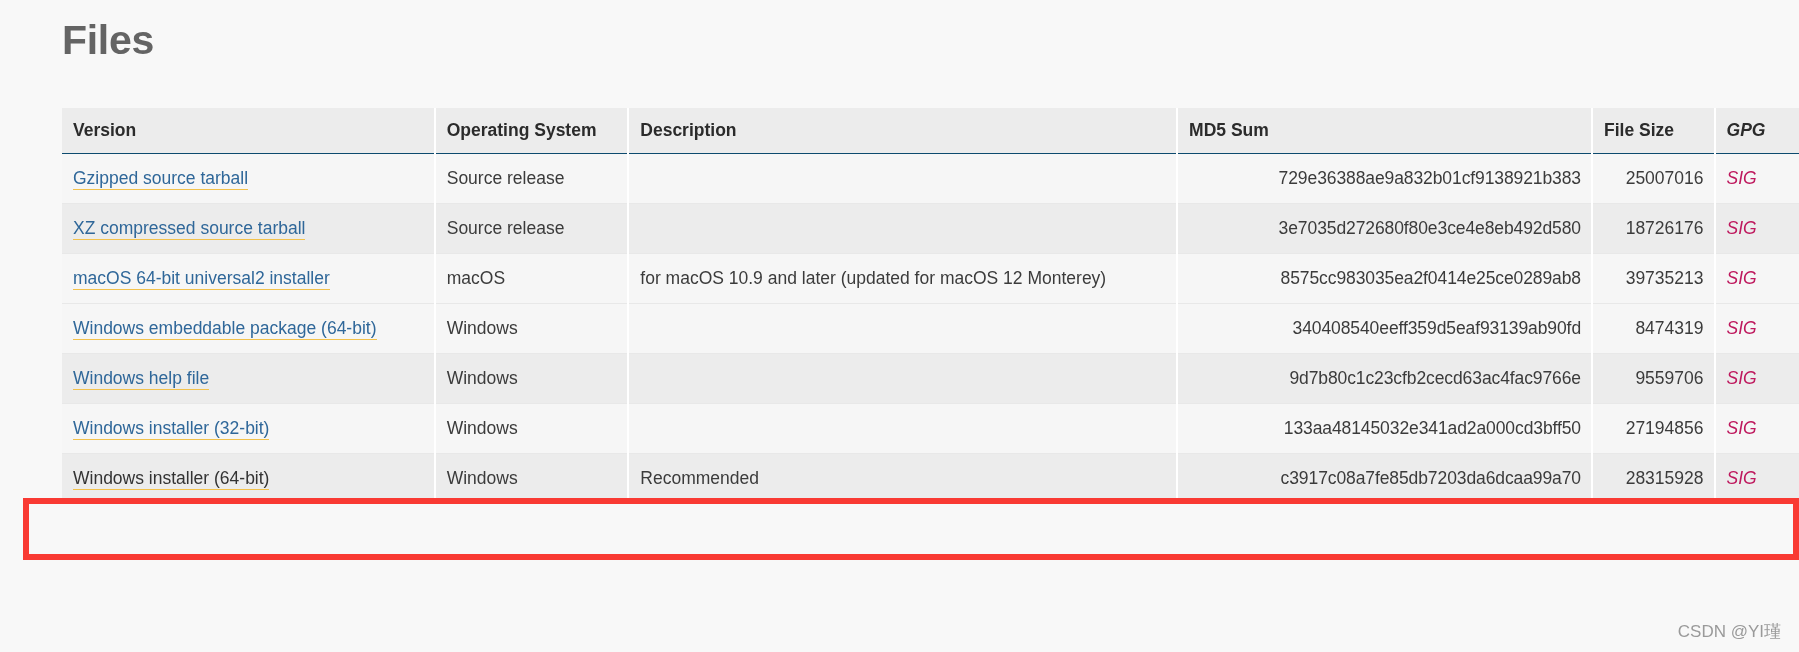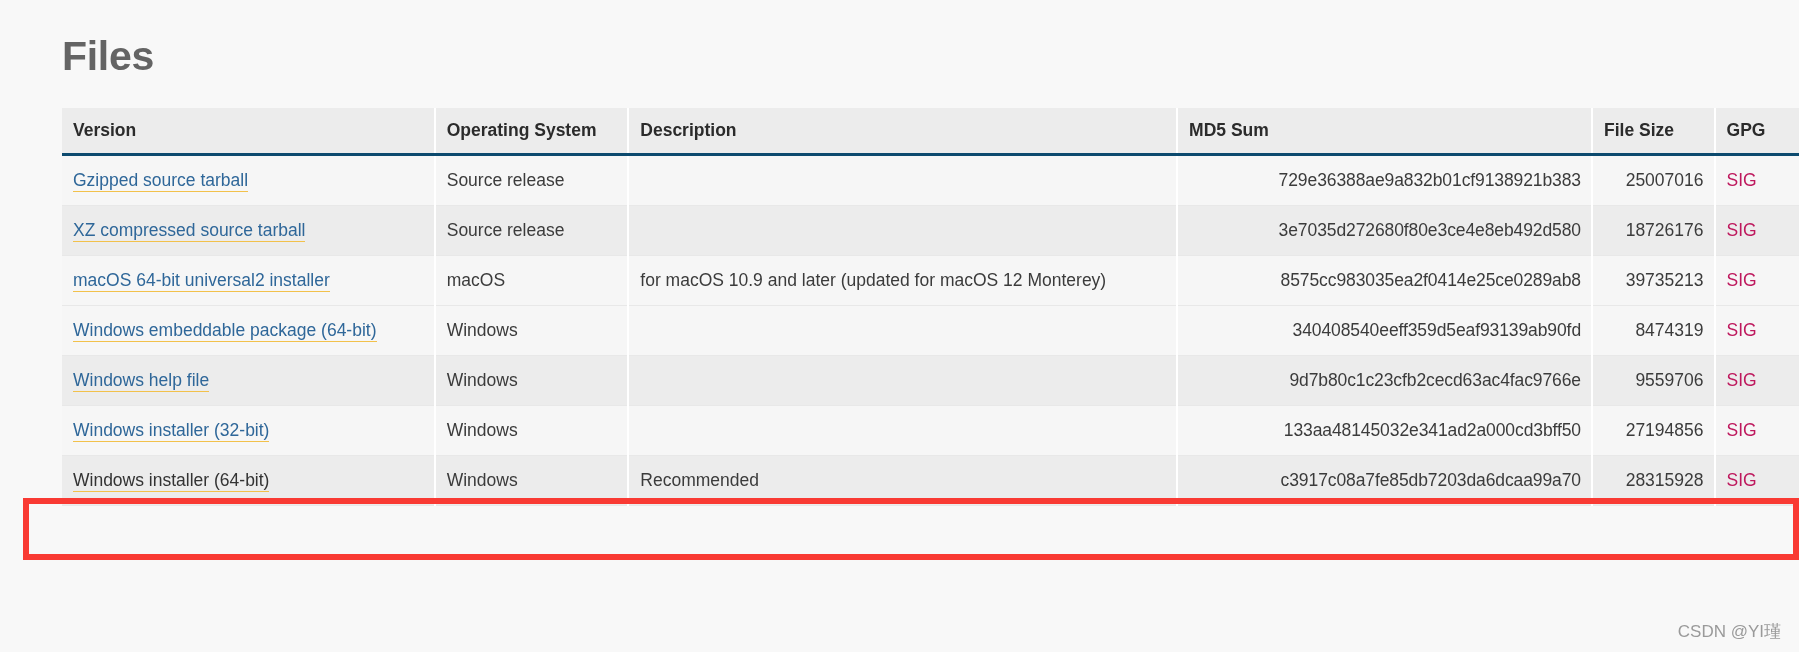--- a/index.html
+++ b/index.html
@@ -17,21 +17,21 @@
   }
   #page {
     position: relative;
     width: 1799px;
     height: 652px;
     background: #f8f8f8;
   }
   #page-title {
     position: absolute;
     left: 62px;
-    top: 30px;
+    top: 14px;
     font-size: 41px;
     font-weight: bold;
     color: #646464;
     letter-spacing: -0.3px;
     line-height: 1.3;
   }
   #files-table-wrap {
     position: absolute;
     left: 62px;
     top: 108px;
@@ -43,21 +43,21 @@
     font-size: 17.5px;
     table-layout: fixed;
   }
   table.files-table th {
     background: #ececec;
     text-align: left;
     font-weight: bold;
     color: #2b2b2b;
     padding: 12px 10px 12px 11px;
     font-size: 17.5px;
-    border-bottom: 3px solid #0c4a6e;
+    border-bottom: 1px solid #0c4a6e;
     white-space: nowrap;
   }
   table.files-table td {
     padding: 14px 10px 14px 11px;
     color: #3b3b3b;
     font-size: 17.5px;
     border-bottom: 1px solid #e8e8e8;
     vertical-align: middle;
     white-space: nowrap;
     overflow: hidden;
@@ -70,21 +70,21 @@
   table.files-table td.c-version { width: 340px; }
   table.files-table th.c-os,
   table.files-table td.c-os { width: 165px; }
   table.files-table th.c-desc,
   table.files-table td.c-desc { width: 510px; }
   table.files-table th.c-md5,
   table.files-table td.c-md5 { width: 380px; }
   table.files-table th.c-size,
   table.files-table td.c-size { width: 96px; }
   table.files-table th.c-gpg,
-  table.files-table td.c-gpg { width: 60px; }
+  table.files-table td.c-gpg { width: 60px; font-style: italic; }
 
   table.files-table th.c-os,
   table.files-table td.c-os,
   table.files-table th.c-desc,
   table.files-table td.c-desc,
   table.files-table th.c-md5,
   table.files-table td.c-md5,
   table.files-table th.c-size,
   table.files-table td.c-size,
   table.files-table th.c-gpg,

